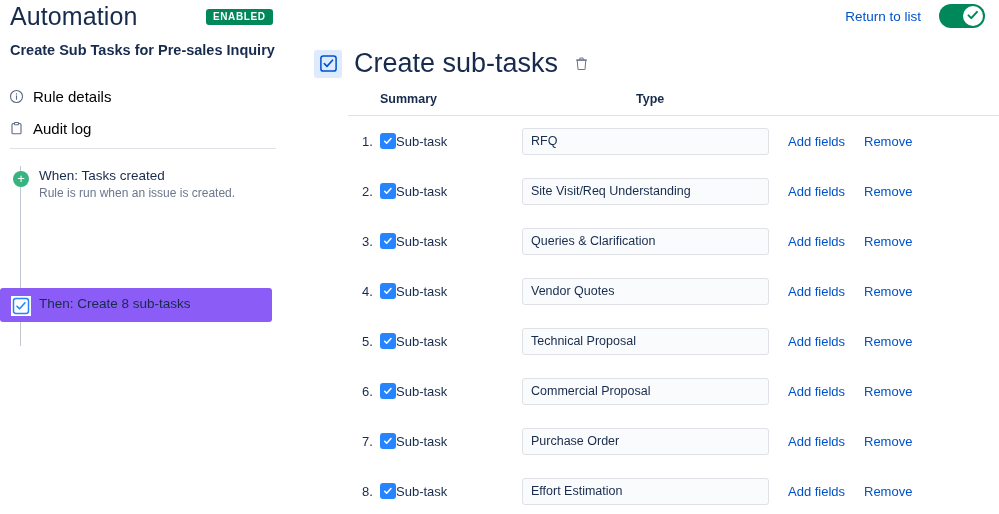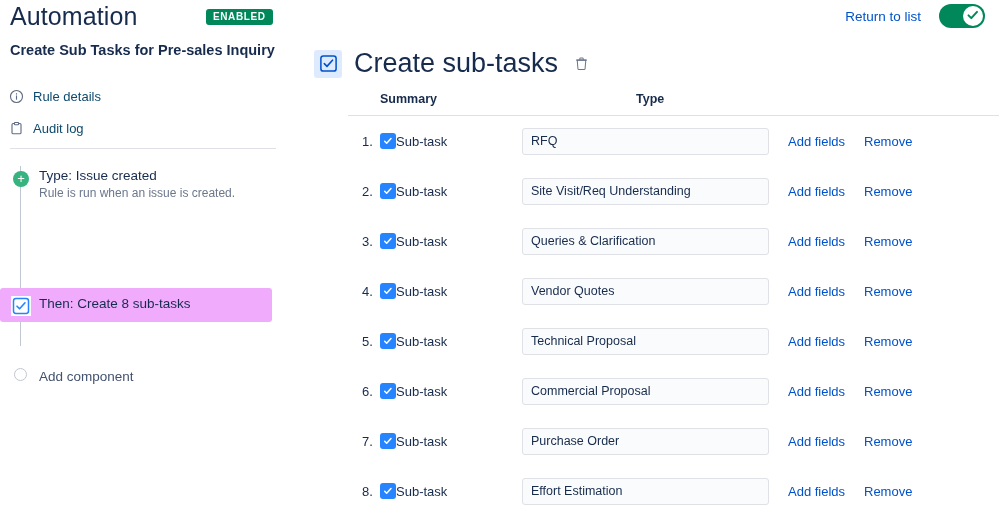--- a/index.html
+++ b/index.html
@@ -83,22 +83,22 @@
     font-weight: bold;
     color: #172b4d;
   }
   .nav-item {
     position: absolute;
     left: 8px;
     height: 24px;
     display: flex;
     align-items: center;
     gap: 9px;
-    font-size: 13px;
-    color: #0c4a6e;
+    font-size: 15px;
+    color: #000000;
     cursor: pointer;
   }
   .nav-item .ic { width: 16px; height: 16px; display: inline-flex; align-items: center; justify-content: center; color: #42526e; }
   .nav-rule-details { top: 44px; }
   .nav-audit-log { top: 76px; }
 
   .divider {
     position: absolute;
     left: 10px; top: 108px;
     width: 266px; height: 1px;
@@ -116,21 +116,21 @@
   .comp-row {
     position: absolute;
     left: 0;
     width: 272px;
     height: 38px;
     display: flex;
     align-items: flex-start;
     cursor: pointer;
   }
   .comp-when { top: 128px; height: 48px; }
-  .comp-then { top: 248px; background: #f0abfc; border-radius: 3px; align-items: center; height: 34px; }
+  .comp-then { top: 248px; background: #8b5cf6; border-radius: 3px; align-items: center; height: 34px; }
   .comp-add { top: 322px; align-items: center; height: 26px; }
 
   .comp-icon {
     position: absolute;
     left: 13px; top: 3px;
     width: 16px; height: 16px;
     border-radius: 50%;
     background: #36b37e;
     color: #ffffff;
     font-size: 13px;
@@ -315,43 +315,37 @@
     </span>
     <span>Audit log</span>
   </div>
 
   <div class="divider"></div>
   <div class="connector"></div>
 
   <div class="comp-row comp-when">
     <div class="comp-icon">+</div>
     <div class="comp-text">
-      <div class="comp-title">Type: Issue created</div>
+      <div class="comp-title">When: Tasks created</div>
       <div class="comp-sub">Rule is run when an issue is created.</div>
     </div>
   </div>
 
   <div class="comp-row comp-then">
     <div class="comp-icon-blue">
       <svg viewBox="0 0 18 18" width="18" height="18">
         <rect x="1.5" y="1.5" width="15" height="15" rx="2.4" fill="none" stroke="#2684ff" stroke-width="1.5"></rect>
         <path d="M5 9.2 L7.6 11.8 L13 5.8" fill="none" stroke="#2684ff" stroke-width="1.6" stroke-linecap="round" stroke-linejoin="round"></path>
       </svg>
     </div>
     <div class="comp-text" style="top:8px;">
       <div class="comp-title">Then: Create 8 sub-tasks</div>
     </div>
   </div>
 
-  <div class="comp-row comp-add">
-    <div class="comp-icon-circle"></div>
-    <div class="comp-text" style="top:5px;">
-      <span class="comp-add-label">Add component</span>
-    </div>
-  </div>
 </div>
 
 <div class="vsep"></div>
 
 <div class="content">
   <div class="content-head">
     <div class="head-icon">
       <svg viewBox="0 0 20 20" width="19" height="19">
         <rect x="2" y="2" width="16" height="16" rx="2.6" fill="none" stroke="#0052cc" stroke-width="1.6"></rect>
         <path d="M5.6 10.2 L8.4 13 L14.2 6.5" fill="none" stroke="#0052cc" stroke-width="1.7" stroke-linecap="round" stroke-linejoin="round"></path>

